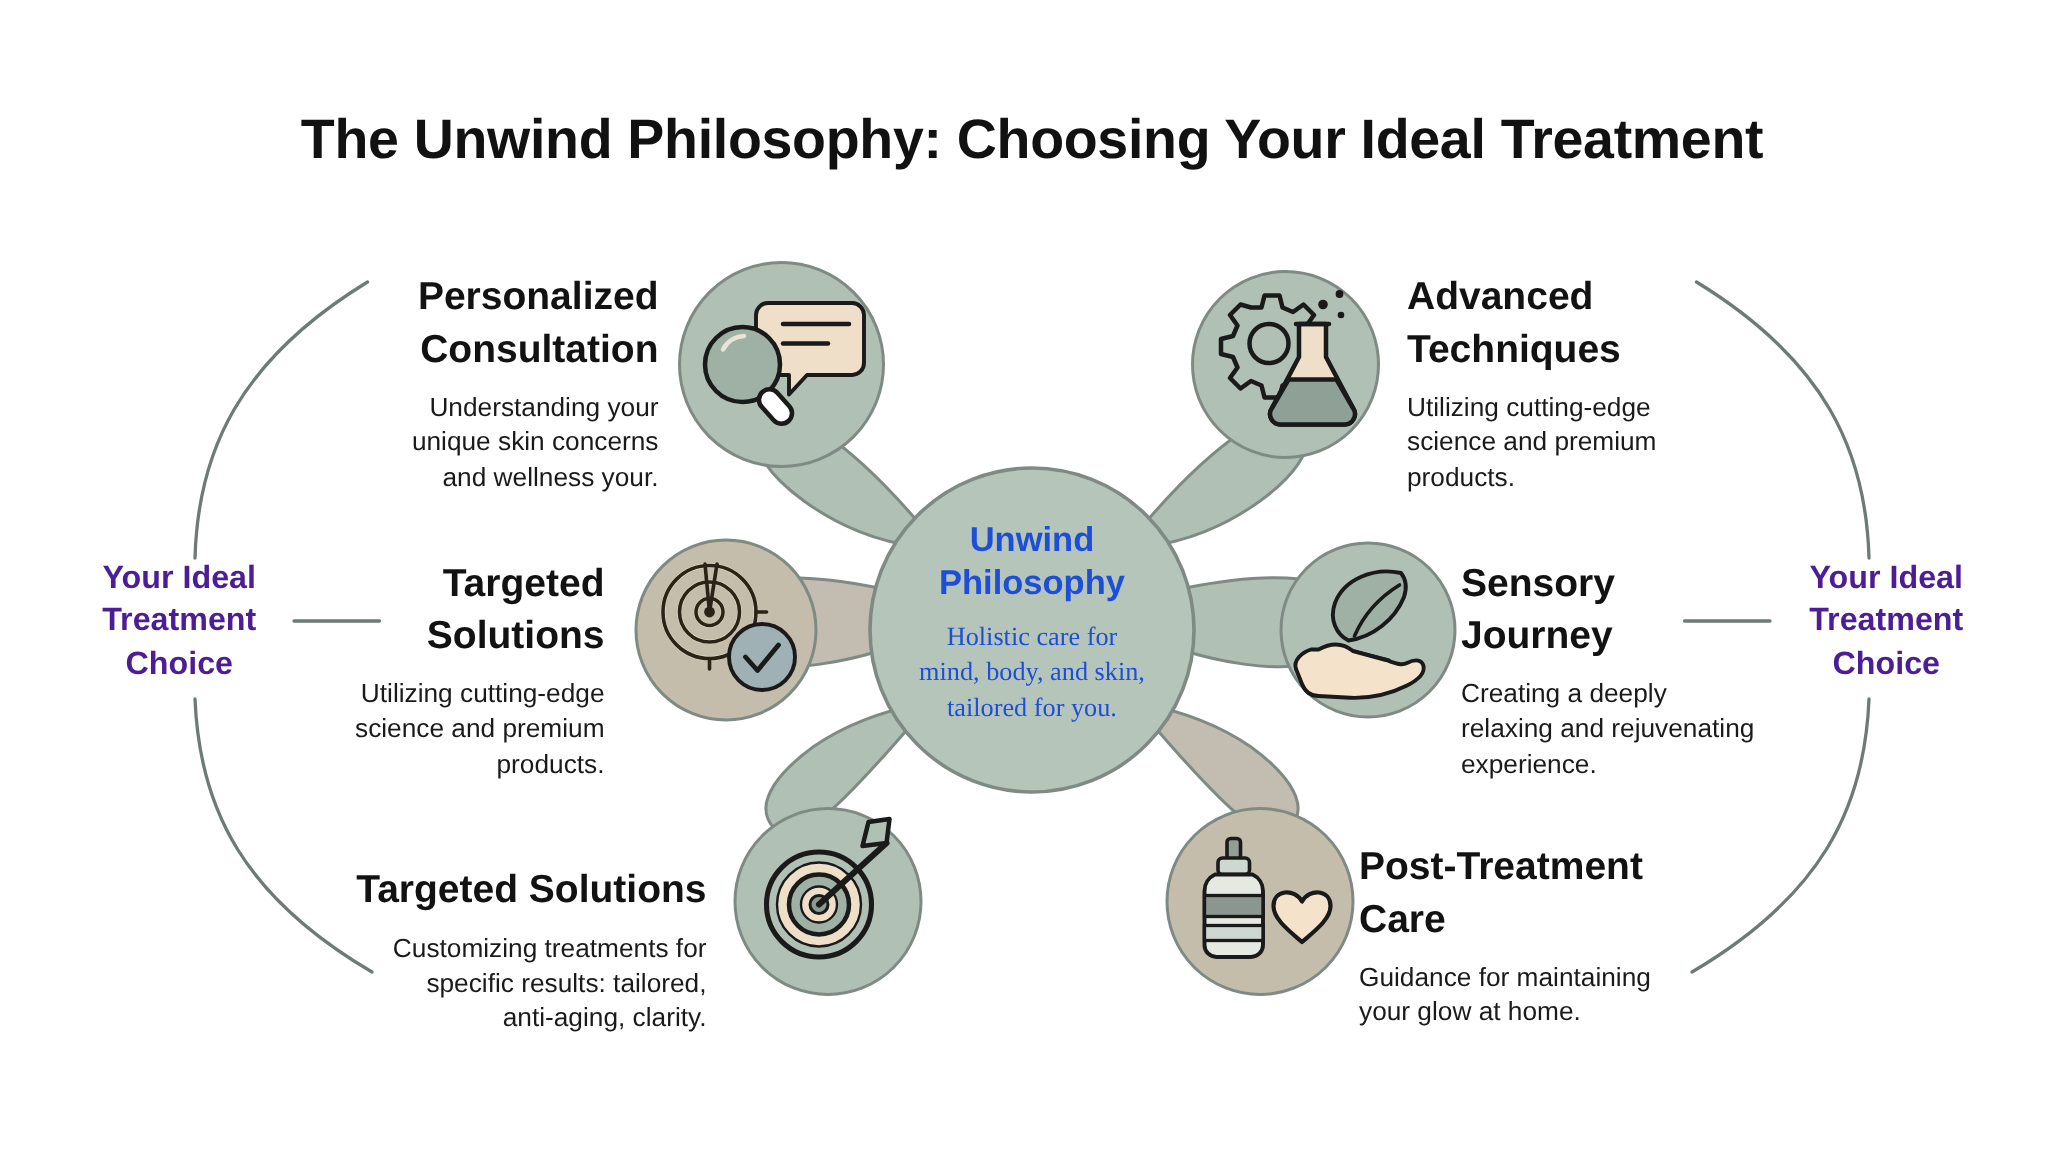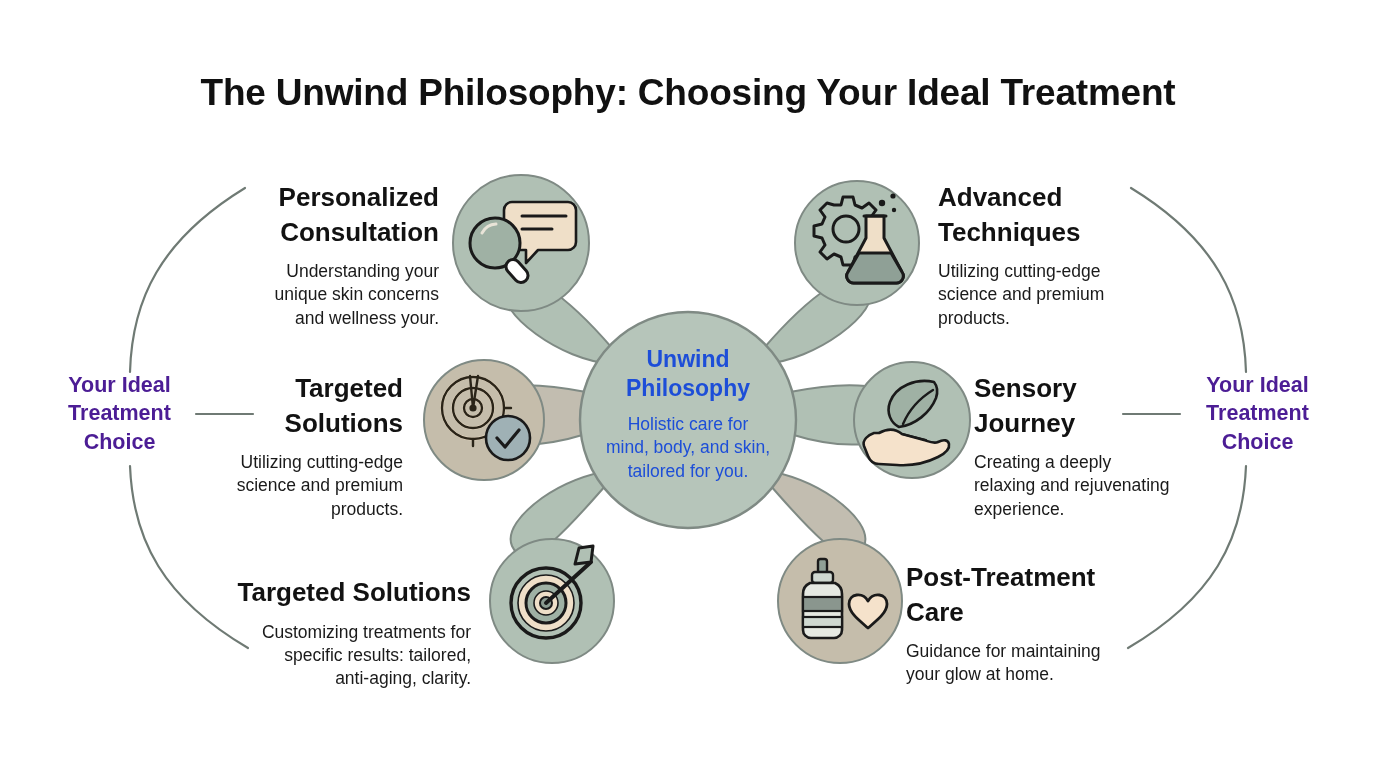--- a/index.html
+++ b/index.html
@@ -77,20 +77,21 @@
   .hub-text .hub-title {
     font-size: 23px;
     font-weight: bold;
     line-height: 1.28;
   }
   .hub-text .hub-sub {
     font-size: 17.5px;
     font-weight: normal;
     line-height: 1.34;
     margin-top: 9px;
+    font-family: Liberation Serif, serif;
   }
 </style>
 </head>
 <body>
 
 <div id="stage">
 
   <div class="title">The Unwind Philosophy: Choosing Your Ideal Treatment</div>
 
   <svg id="diagram" viewBox="0 0 1376 768">

